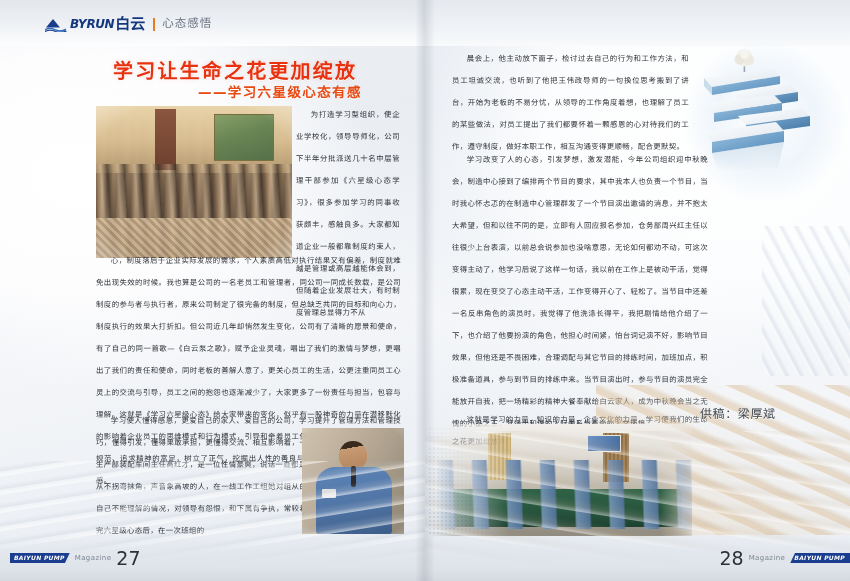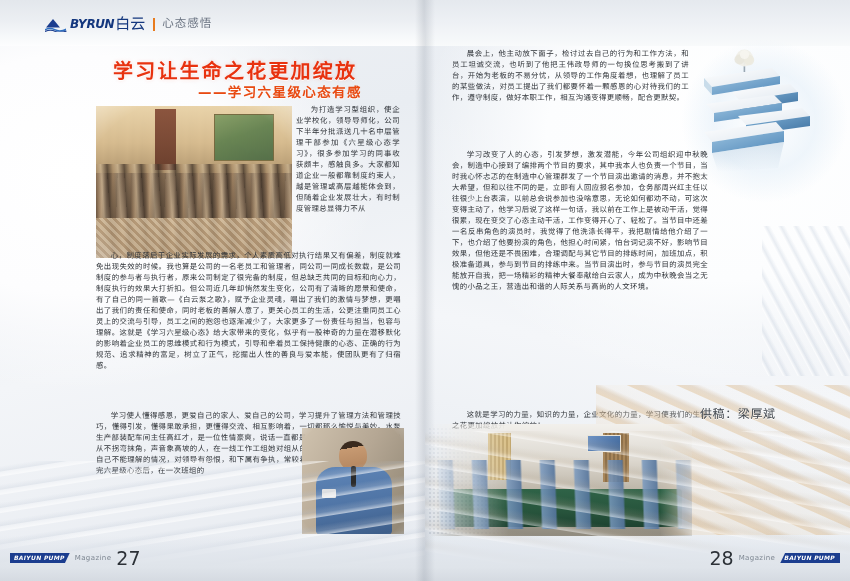--- a/index.html
+++ b/index.html
@@ -78,21 +78,21 @@
     font-family: "DejaVu Sans", sans-serif;
     font-weight: 700;
     font-style: italic;
     font-size: 12px;
     letter-spacing: -0.4px;
     color: #14377e;
     line-height: 1;
   }
   .logo-cn {
     font-family: "DejaVu Sans", sans-serif;
-    font-weight: 400;
+    font-weight: 700;
     font-size: 15px;
     color: #14377e;
     margin-left: 1px;
     line-height: 1;
   }
   .logo-sep {
     display: inline-block;
     width: 2px; height: 13px;
     background: #e87b1e;
     margin: 0 7px 0 8px;
@@ -126,21 +126,21 @@
     color: #e84a12;
     text-shadow: 0 1px 0 rgba(255,255,255,.8);
     white-space: nowrap;
   }
 
   
   .copy {
     position: absolute;
     color: #2f3338;
     font-size: 7.4px;
-    line-height: 11px;
+    line-height: 22px;
     text-align: justify;
     text-justify: inter-ideograph;
     letter-spacing: .35px;
   }
   .copy p { margin: 0; text-indent: 2em; }
 
   #copy-l1 { left: 296px; top: 104px; width: 104px; }
   #copy-l2 { left: 96px;  top: 250px; width: 305px; }
   #copy-l3 { left: 96px;  top: 410px; width: 305px; }
 
@@ -397,21 +397,21 @@
     letter-spacing: 0;
     vertical-align: middle;
   }
   #footer-left {
     position: absolute;
     left: 10px; bottom: 12px;
     display: flex; align-items: center;
   }
   #footer-right {
     position: absolute;
-    right: 10px; bottom: 12px;
+    right: 0; bottom: 12px;
     display: flex; align-items: center;
   }
   .clip-tag-left  { clip-path: polygon(0 0, 100% 0, 92% 100%, 0 100%); }
   .clip-tag-right { clip-path: polygon(8% 0, 100% 0, 100% 100%, 0 100%); }
 </style>
 </head>
 <body>
 
 <div id="spread">
 

